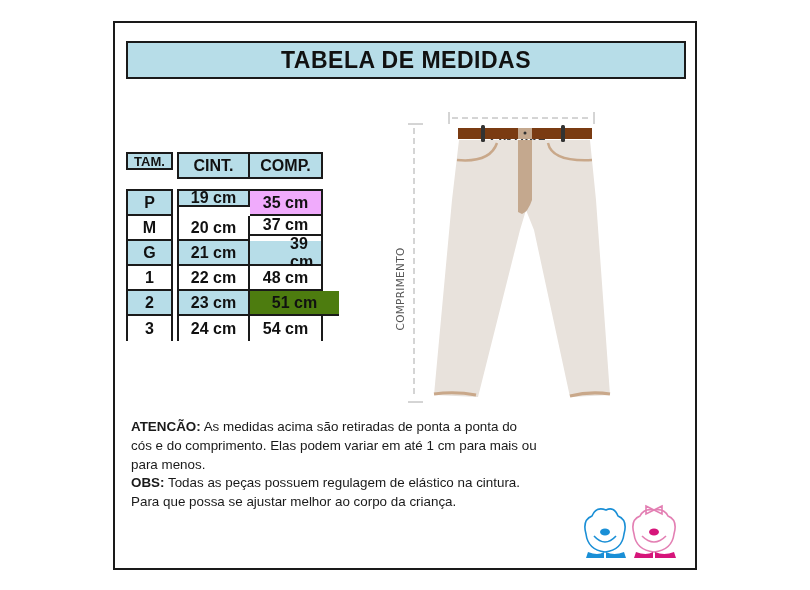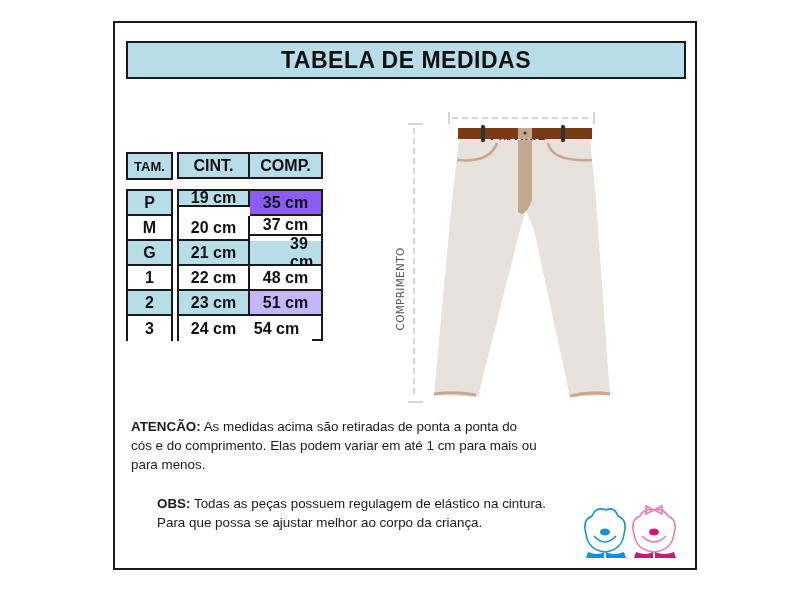--- a/index.html
+++ b/index.html
@@ -22,48 +22,48 @@
 <body>
 
 <div class="frame"></div>
 
 <div class="title-box">
   <span>TABELA DE MEDIDAS</span>
 </div>
 
 <div>
 
-  <div class="cell blue" style="left:126px;top:152px;width:47px;height:28px;">TAM.</div>
+  <div class="cell blue" style="left:126px;top:152px;width:47px;height:18px;">TAM.</div>
   <div class="cell blue" style="left:177px;top:152px;width:146px;height:27px;"></div>
   <div class="inner" style="left:179px;top:152px;width:71px;height:27px;border-right:2px solid #1a1a1a;">CINT.</div>
   <div class="inner" style="left:250px;top:152px;width:71px;height:27px;">COMP.</div>
 
   <div class="cell" style="left:126px;top:189px;width:47px;height:152px;background:transparent;"></div>
 
   <div class="cell" style="left:177px;top:189px;width:146px;height:152px;background:transparent;"></div>
 
   <div id="rows">
       <div class="inner" style="left: 128px; top: 191px; width: 43px; height: 25px; background: rgb(183, 221, 232); border-bottom: 2px solid rgb(26, 26, 26);">P</div>
       <div class="inner" style="left: 179px; top: 191px; width: 71px; height: 16px; background: rgb(183, 221, 232); border-bottom: 2px solid rgb(26, 26, 26); border-right: 2px solid rgb(26, 26, 26);">19 cm</div>
-      <div class="inner" style="left: 250px; top: 191px; width: 71px; height: 25px; background: #8b5cf6; border-bottom: 2px solid rgb(26, 26, 26);">35 cm</div>
+      <div class="inner" style="left: 250px; top: 191px; width: 71px; height: 25px; background: #f0abfc; border-bottom: 2px solid rgb(26, 26, 26);">35 cm</div>
       <div class="inner" style="left: 128px; top: 216px; width: 43px; height: 25px; background: rgb(255, 255, 255); border-bottom: 2px solid rgb(26, 26, 26);">M</div>
       <div class="inner" style="left: 179px; top: 216px; width: 71px; height: 25px; background: rgb(255, 255, 255); border-bottom: 2px solid rgb(26, 26, 26); border-right: 2px solid rgb(26, 26, 26);">20 cm</div>
       <div class="inner" style="left: 250px; top: 216px; width: 71px; height: 20px; background: rgb(255, 255, 255); border-bottom: 2px solid rgb(26, 26, 26); text-align: center;">37 cm</div>
       <div class="inner" style="left: 128px; top: 241px; width: 43px; height: 25px; background: rgb(183, 221, 232); border-bottom: 2px solid rgb(26, 26, 26);">G</div>
       <div class="inner" style="left: 179px; top: 241px; width: 71px; height: 25px; background: rgb(183, 221, 232); border-bottom: 2px solid rgb(26, 26, 26); border-right: 2px solid rgb(26, 26, 26);">21 cm</div>
       <div class="inner" style="left: 250px; top: 241px; width: 71px; height: 25px; background: rgb(183, 221, 232); border-bottom: 2px solid rgb(26, 26, 26); padding-left: 40px;">39 cm</div>
       <div class="inner" style="left: 128px; top: 266px; width: 43px; height: 25px; background: rgb(255, 255, 255); border-bottom: 2px solid rgb(26, 26, 26);">1</div>
       <div class="inner" style="left: 179px; top: 266px; width: 71px; height: 25px; background: rgb(255, 255, 255); border-bottom: 2px solid rgb(26, 26, 26); border-right: 2px solid rgb(26, 26, 26);">22 cm</div>
       <div class="inner" style="left: 250px; top: 266px; width: 71px; height: 25px; background: rgb(255, 255, 255); border-bottom: 2px solid rgb(26, 26, 26);">48 cm</div>
       <div class="inner" style="left: 128px; top: 291px; width: 43px; height: 25px; background: rgb(183, 221, 232); border-bottom: 2px solid rgb(26, 26, 26);">2</div>
       <div class="inner" style="left: 179px; top: 291px; width: 71px; height: 25px; background: rgb(183, 221, 232); border-bottom: 2px solid rgb(26, 26, 26); border-right: 2px solid rgb(26, 26, 26);">23 cm</div>
-      <div class="inner" style="left: 250px; top: 291px; width: 71px; height: 25px; background: #c4b5fd; border-bottom: 2px solid rgb(26, 26, 26);">51 cm</div>
+      <div class="inner" style="left: 250px; top: 291px; width: 89px; height: 25px; background: #4d7c0f; border-bottom: 2px solid rgb(26, 26, 26);">51 cm</div>
       <div class="inner" style="left: 128px; top: 316px; width: 43px; height: 25px; background: rgb(255, 255, 255);">3</div>
       <div class="inner" style="left: 179px; top: 316px; width: 71px; height: 25px; background: rgb(255, 255, 255); border-right: 2px solid rgb(26, 26, 26);">24 cm</div>
-      <div class="inner" style="left: 241px; top: 316px; width: 71px; height: 25px; background: rgb(255, 255, 255);">54 cm</div>
+      <div class="inner" style="left: 250px; top: 316px; width: 71px; height: 25px; background: rgb(255, 255, 255);">54 cm</div>
     </div>
 </div>
 
 <div class="cintura-label">CINTURA</div>
 <div class="comp-label">COMPRIMENTO</div>
 
 <svg style="position:absolute;left:0;top:0;" width="810" height="590" viewBox="0 0 810 590">
 
   <g stroke="#aaa" stroke-width="1">
     <line x1="449" y1="112" x2="449" y2="124"></line>
@@ -90,21 +90,21 @@
   <rect x="458" y="128" width="134" height="11" fill="#7a3b12"></rect>
   <rect x="518" y="128" width="14" height="11" fill="#c4a88e"></rect>
   <circle cx="525" cy="133" r="1.5" fill="#333"></circle>
   <rect x="481" y="125" width="4" height="17" rx="1.5" fill="#333"></rect>
   <rect x="561" y="125" width="4" height="17" rx="1.5" fill="#333"></rect>
 </svg>
 
 <div class="note" style="top:417px;">
   <b>ATENCÃO:</b><span> As medidas acima são retiradas de ponta a ponta do cós e do comprimento. Elas podem variar em até 1 cm para mais ou para menos.</span>
 </div>
-<div class="note" style="top:494px;margin-left:26px;">
+<div class="note" style="top:473px;">
   <b>OBS:</b><span> Todas as peças possuem regulagem de elástico na cintura. Para que possa se ajustar melhor ao corpo da criança.</span>
 </div>
 
 <svg style="position:absolute;left:578px;top:500px;" width="110" height="62" viewBox="0 0 110 62">
 
   <g fill="none" stroke="#1a8fd6" stroke-width="1.6">
     <path d="M8 34 Q4 20 14 16 Q18 6 28 10 Q36 6 40 16 Q50 20 46 34 Q44 50 27 52 Q10 50 8 34 Z"></path>
     <path d="M16 36 Q27 48 38 36"></path>
   </g>
   <ellipse cx="27" cy="32" rx="5" ry="3.5" fill="#1a8fd6"></ellipse>

